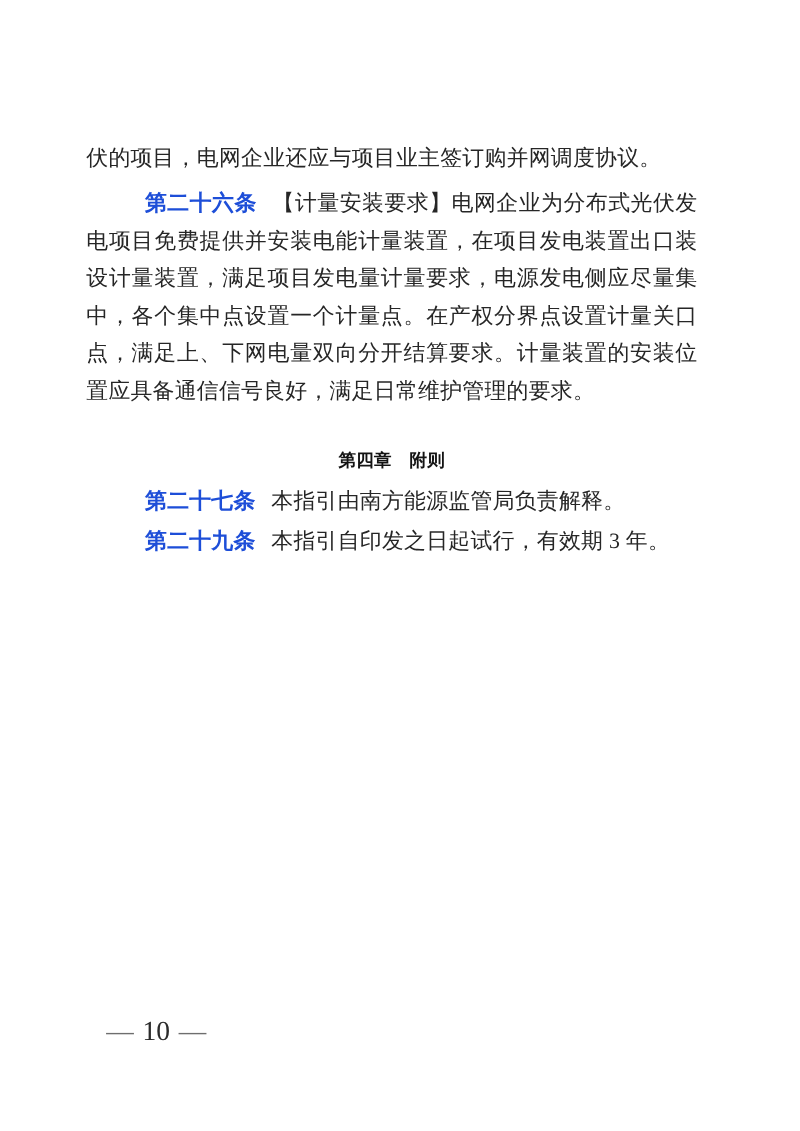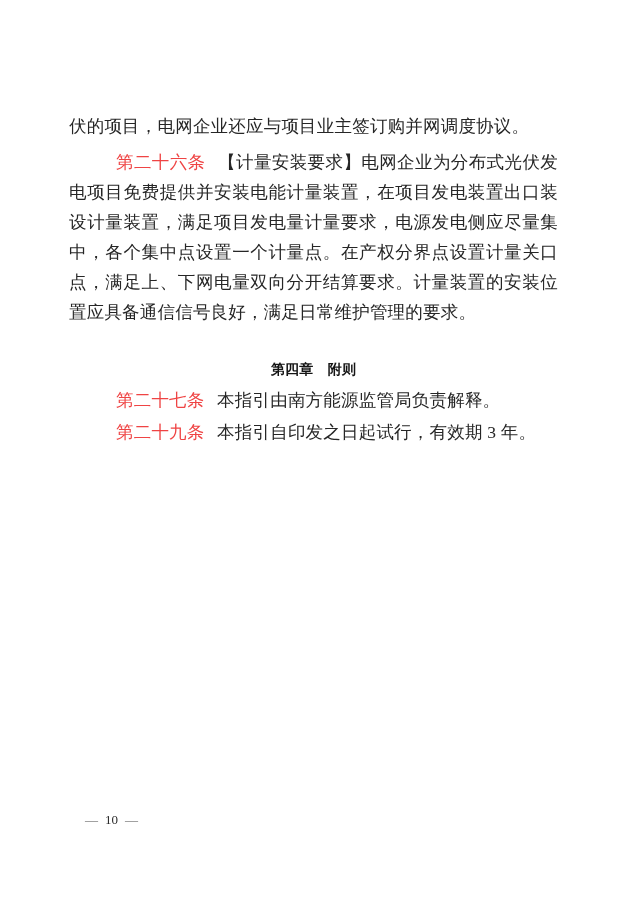--- a/index.html
+++ b/index.html
@@ -33,38 +33,38 @@
   .para-continuation {
     margin-bottom: 6px !important;
   }
   .indent {
     text-indent: 47px;
   }
   .art {
     line-height: 31.5px;
   }
   .term {
-    font-weight: normal;
-    color: #ef4444;
+    font-weight: bold;
+    color: #1d4ed8;
     margin-right: 0.72em;
   }
   .chapter {
     font-size: 14px;
     font-weight: bold;
     color: #141414;
     text-align: center;
     text-indent: 0;
     line-height: 30px;
     margin: 28px 0 0 0;
   }
   .footer {
     position: absolute;
     left: 85px;
     top: 812px;
-    font-size: 13px;
+    font-size: 22px;
     color: #6e6e6e;
     white-space: nowrap;
     text-align: right;
   }
   .footer .pn {
     color: #2b2b2b;
     padding: 0 7px;
   }
 </style>
 </head>

